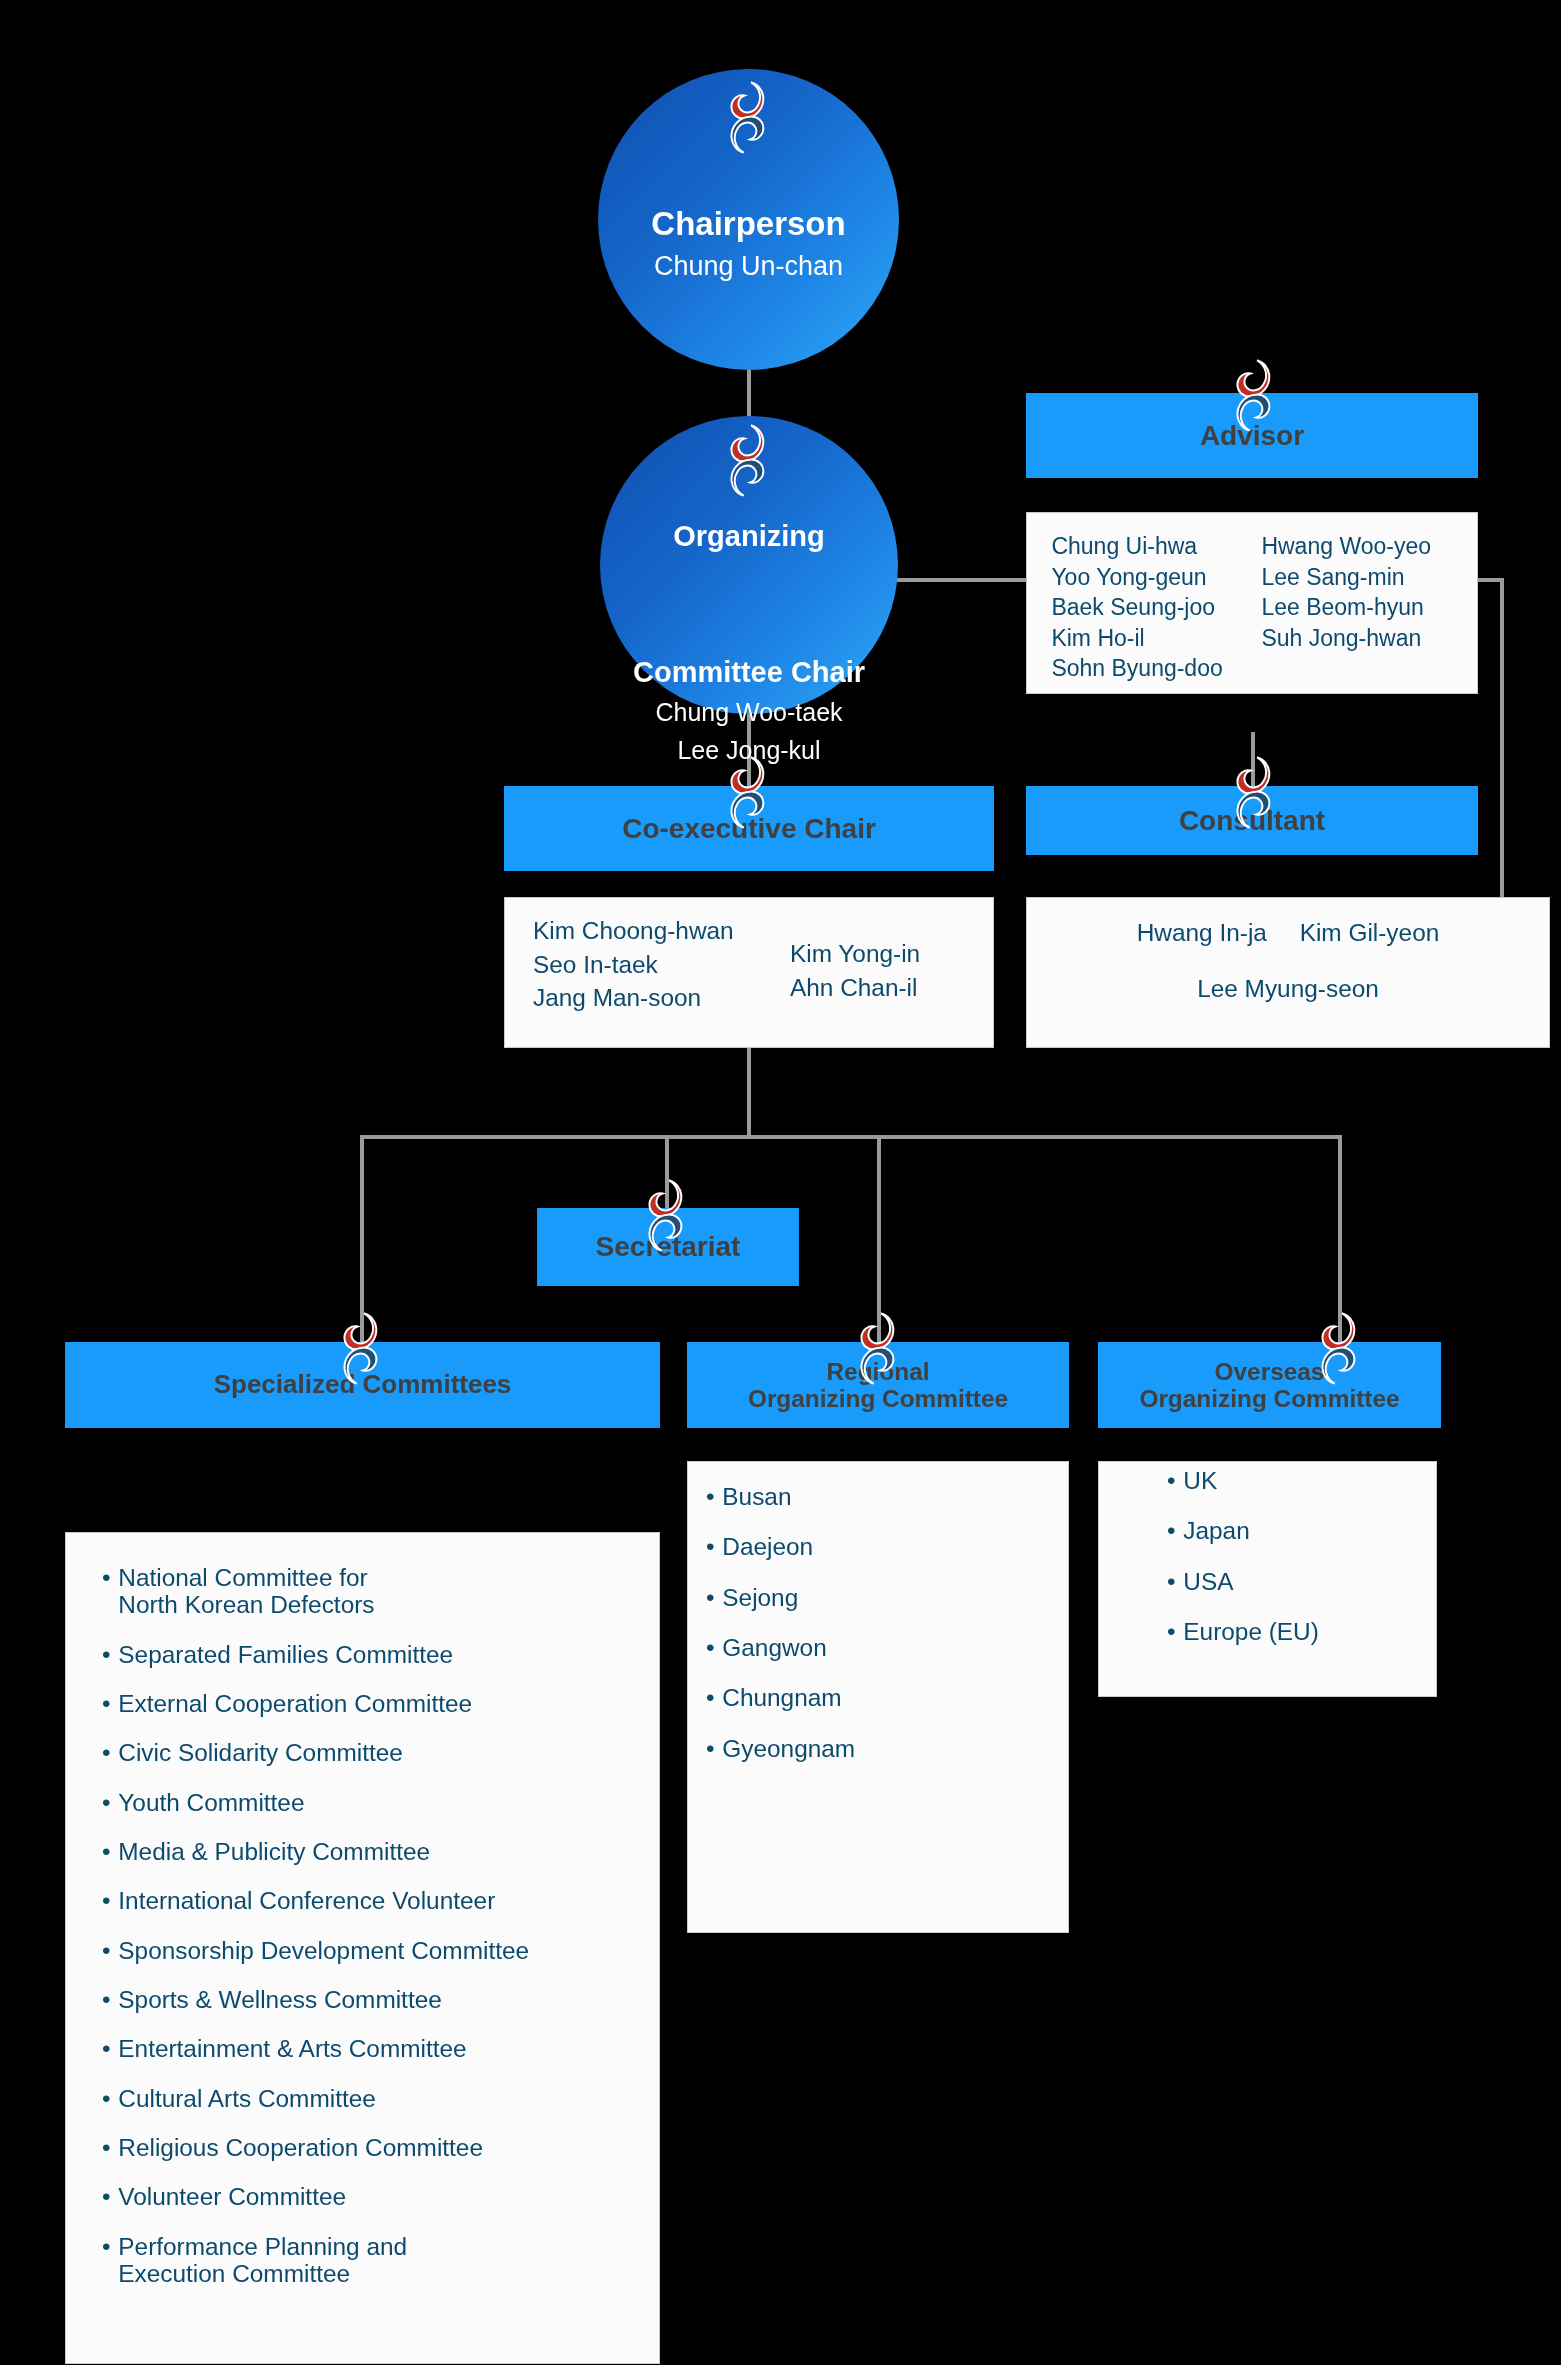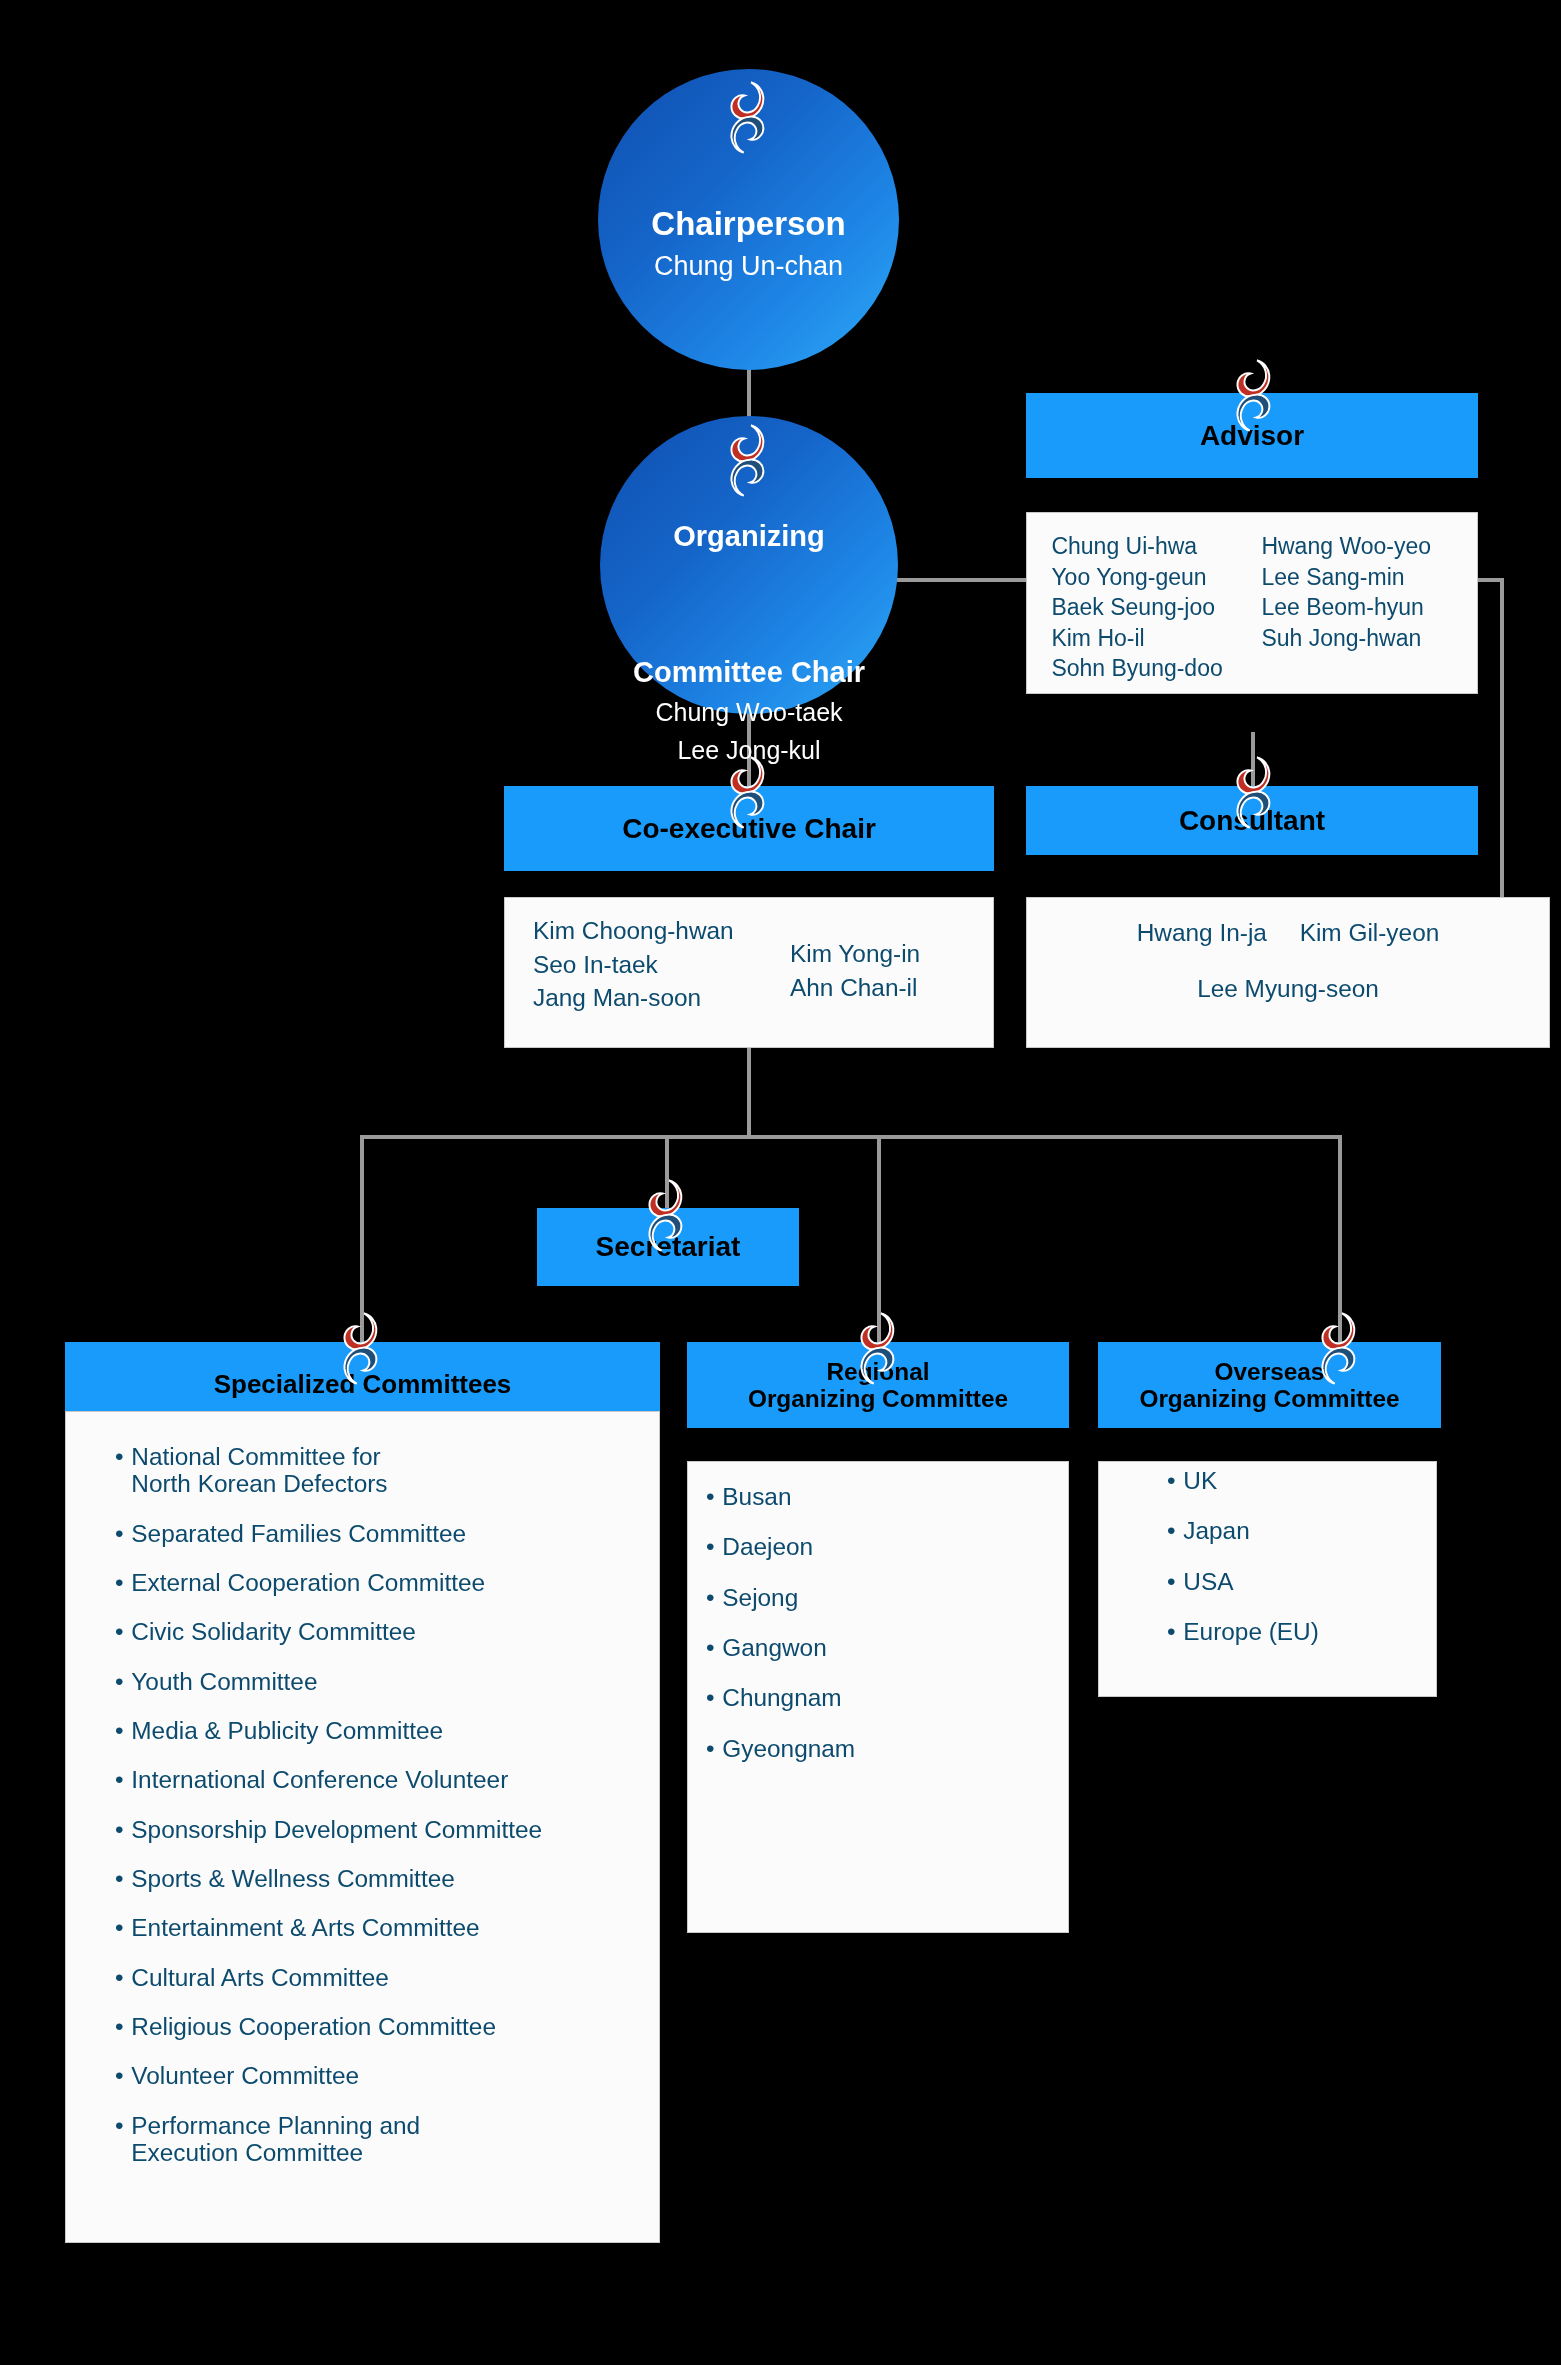--- a/index.html
+++ b/index.html
@@ -34,21 +34,21 @@
   #chairperson-circle .c-title { font-size:33px; margin-top:137px; }
   #chairperson-circle .c-names { font-size:27px; margin-top:7.3px; }
 
   #oc-chair-circle { left:600px; top:416px; width:298px; height:298px; }
   #oc-chair-circle .c-title { font-size:29px; margin-top:104px; }
   #oc-chair-circle .c-names { font-size:25px; margin-top:8.1px; }
 
   
   .hdr {
     position:absolute; background:#189bfb;
-    color:#000000; font-weight:bold;
+    color:#404040; font-weight:bold;
     display:flex; align-items:center; justify-content:center;
     text-align:center; line-height:1.12; z-index:4;
   }
 
   
   .panel {
     position:absolute; background:#fbfbfb;
     border:1.6px solid #c9c9c9; z-index:4;
     color:#0c4a6e;
   }
@@ -81,21 +81,21 @@
   #consult-hdr   { left:1026px; top:786px;  width:452px; height:69px; font-size:28px; }
   #consult-panel { left:1026px; top:897px; width:524px; height:151px; padding:21px 0 0 0; text-align:center; }
   #consult-panel .row1 { font-size:24.4px; }
   #consult-panel .row1 .nm { display:inline-block; }
   #consult-panel .row1 .nm + .nm { margin-left:26px; }
   #consult-panel .row2 { font-size:24.4px; margin-top:28px; }
 
   #secretariat-hdr { left:537px; top:1208px; width:262px; height:78px; font-size:28px; }
 
   #spec-hdr    { left:65px;  top:1342px; width:595px; height:86px; font-size:26px; }
-  #spec-panel  { left:65px;  top:1411px; width:595px; height:832px; padding:31px 0 0 49px; }
+  #spec-panel  { left:65px;  top:1532px; width:595px; height:832px; padding:31px 0 0 36px; }
   #spec-panel ul.bullets li { font-size:24.4px; line-height:1.12; margin-bottom:22px; }
 
   #reg-hdr     { left:687px; top:1342px; width:382px; height:86px; font-size:24.4px; }
   #reg-panel   { left:687px; top:1461px; width:382px; height:472px; padding:21px 0 0 18px; }
   #reg-panel .col1 { width:171px; }
   #reg-panel ul.bullets li { font-size:24.4px; line-height:1.12; margin-bottom:23px; }
 
   #ovs-hdr     { left:1098px; top:1342px; width:343px; height:86px; font-size:24.4px; }
   #ovs-panel   { left:1098px; top:1461px; width:339px; height:236px; padding:5px 0 0 68px; }
   #ovs-panel ul.bullets li { font-size:24.4px; line-height:1.12; margin-bottom:23px; }

